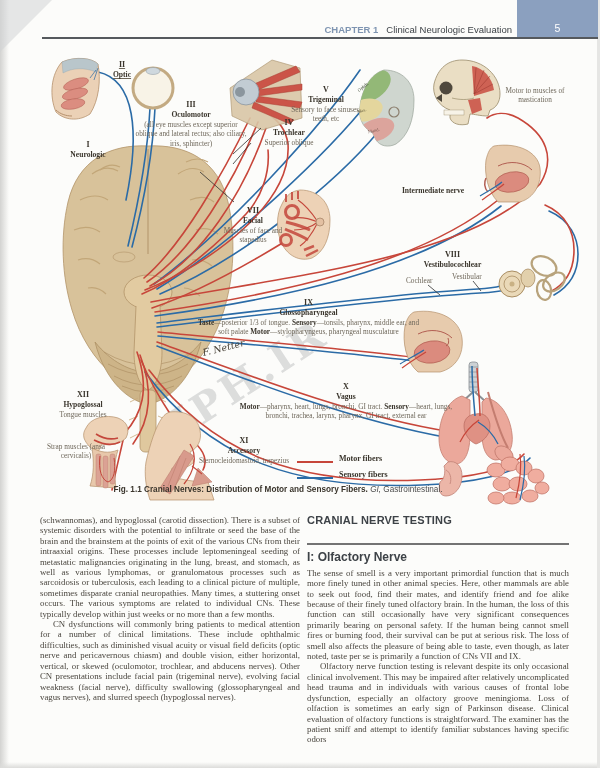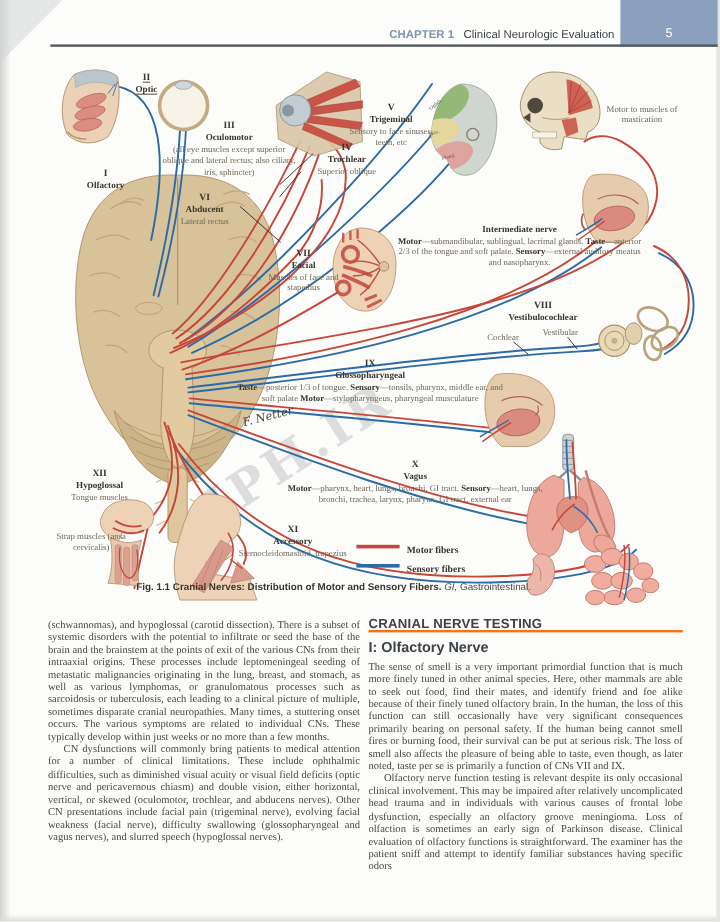--- a/index.html
+++ b/index.html
@@ -26,33 +26,33 @@
   .lbl .dt{display:block;}
   .rb{font-weight:bold;color:#3a352c;}
   .ri{font-style:italic;}
   .sublbl{position:absolute;font-family:"Liberation Serif",serif;font-size:7.3px;color:#6e675a;white-space:nowrap;}
   .note{position:absolute;text-align:center;font-family:"Liberation Serif",serif;font-size:7.3px;color:#6e675a;line-height:1.28;}
   .watermark{position:absolute;left:175px;top:360px;font-family:"DejaVu Serif",serif;font-weight:bold;font-size:40px;
     letter-spacing:4px;color:rgba(125,128,132,.25);transform:rotate(-33deg);transform-origin:left center;white-space:nowrap;}
   .signature{position:absolute;left:202px;top:300px;font-family:"DejaVu Serif",serif;font-style:italic;font-size:9.5px;
     color:#4a443a;transform:rotate(-14deg);}
   .legend{position:absolute;left:297px;top:412px;}
-  .legend-row{display:flex;align-items:flex-start;margin-bottom:7px;}
+  .legend-row{display:flex;align-items:flex-end;margin-bottom:7px;}
   .legend-swatch{width:36px;height:2.5px;margin-right:6px;}
   .legend-label{font-family:"Liberation Serif",serif;font-weight:bold;font-size:8px;color:#3a352c;}
   .caption{position:absolute;left:0;top:443px;width:556px;text-align:center;font-size:8.2px;color:#4c4c4c;}
 
   
   .col{position:absolute;font-family:"Liberation Serif",serif;font-size:8.8px;line-height:10.4px;color:#49453e;text-align:justify;}
   .col p{margin:0;}
   .col p.indent{text-indent:13px;}
   .col-left{left:40px;top:515px;width:260px;}
   .col-right{left:307px;top:515px;width:262px;}
   .sec-h2{font-family:"Liberation Sans",sans-serif;font-weight:bold;font-size:11px;color:#3d4247;letter-spacing:.2px;
-    border-bottom:2px solid #f97316;padding-bottom:0;margin:0 0 7px 0;}
+    border-bottom:2px solid #737373;padding-bottom:18px;margin:0 0 7px 0;}
   .sec-h3{font-family:"Liberation Sans",sans-serif;font-weight:bold;font-size:12px;color:#3d4247;margin:0 0 5px 0;}
 </style>
 </head>
 <body>
 
 <div class="page">
   <div class="edge-left"></div>
   <div class="edge-bottom"></div>
   <div class="edge-right"></div>
   <div class="corner-fold"></div>
@@ -323,55 +323,49 @@
         <path d="M233,112 L261,86"></path>
         <path d="M251,101 L233,122"></path>
         <path d="M200,130 L234,160"></path>
         <path d="M428,243 L440,253"></path>
         <path d="M473,239 L481,249"></path>
       </g>
     </svg>
 
     <div class="lbl" style="left:60px;top:98px;width:56px;">
       <span class="num">I</span>
-      <span class="nm">Olfactory</span>
+      <span class="nm">Neurologic</span>
     </div>
     <div class="lbl" style="left:97px;top:18px;width:50px;text-decoration:underline;">
       <span class="num">II</span>
       <span class="nm">Optic</span>
     </div>
     <div class="lbl" style="left:135px;top:58px;width:112px;">
       <span class="num">III</span>
       <span class="nm">Oculomotor</span>
       <span class="dt">(all eye muscles except superior oblique and lateral rectus; also ciliary, iris, sphincter)</span>
     </div>
     <div class="lbl" style="left:245px;top:76px;width:88px;">
       <span class="num">IV</span>
       <span class="nm">Trochlear</span>
       <span class="dt">Superior oblique</span>
-    </div>
-    <div class="lbl" style="left:128px;top:118px;width:85px;">
-      <span class="num">VI</span>
-      <span class="nm">Abducent</span>
-      <span class="dt">Lateral rectus</span>
     </div>
     <div class="lbl" style="left:286px;top:43px;width:80px;">
       <span class="num">V</span>
       <span class="nm">Trigeminal</span>
       <span class="dt">Sensory to face sinuses, teeth, etc</span>
     </div>
     <div class="note" style="left:500px;top:44px;width:70px;">Motor to muscles of mastication</div>
     <div class="lbl" style="left:213px;top:164px;width:80px;">
       <span class="num">VII</span>
       <span class="nm">Facial</span>
       <span class="dt">Muscles of face and stapedius</span>
     </div>
     <div class="lbl" style="left:327px;top:144px;width:212px;">
       <span class="nm">Intermediate nerve</span>
-      <span class="dt"><span class="rb">Motor</span><span>—submandibular, sublingual, lacrimal glands. </span><span class="rb">Taste</span><span>—anterior 2/3 of the tongue and soft palate. </span><span class="rb">Sensory</span><span>—external auditory meatus and nasopharynx.</span></span>
     </div>
     <div class="lbl" style="left:375px;top:208px;width:155px;">
       <span class="num">VIII</span>
       <span class="nm">Vestibulocochlear</span>
     </div>
     <div class="sublbl" style="left:406px;top:234px;">Cochlear</div>
     <div class="sublbl" style="left:452px;top:230px;text-align:center;">Vestibular</div>
     <div class="lbl" style="left:196px;top:256px;width:225px;">
       <span class="num">IX</span>
       <span class="nm">Glossopharyngeal</span>

